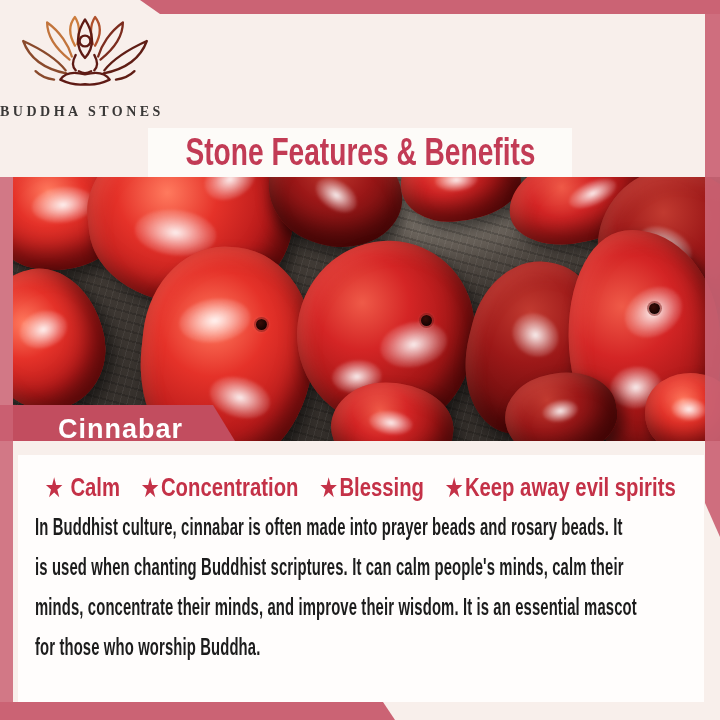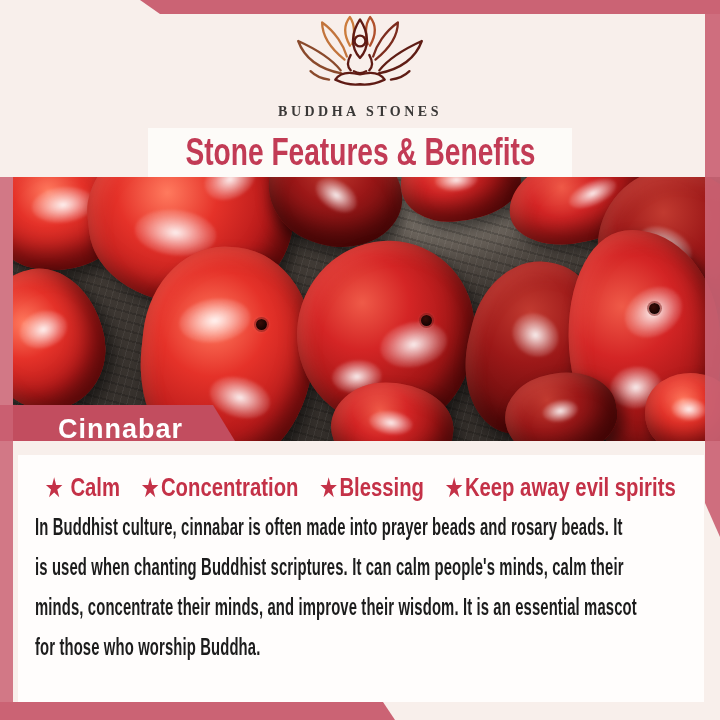--- a/index.html
+++ b/index.html
@@ -36,21 +36,21 @@
   }
   .frame-bottom{
     position:absolute;left:0;top:702px;width:720px;height:18px;
     background:var(--frame-pink);
     clip-path:polygon(0 0,383px 0,395px 18px,0 18px);
     z-index:5;
   }
 
   
   .logo-wrap{position:absolute;left:0;top:14px;width:720px;height:110px;
-    display:flex;flex-direction:column;align-items:center;}
+    display:flex;flex-direction:column;}
   .logo-wrap svg{display:block;}
   .brand-name{
     margin-top:2px;font-family:"Liberation Serif", serif;
     font-size:14px;letter-spacing:3.5px;color:#3a3837;font-weight:600;
   }
 
   
   .title-banner{
     position:absolute;left:148px;top:128px;width:424px;height:49px;
     background:#fdfbf8;display:flex;align-items:center;justify-content:center;

